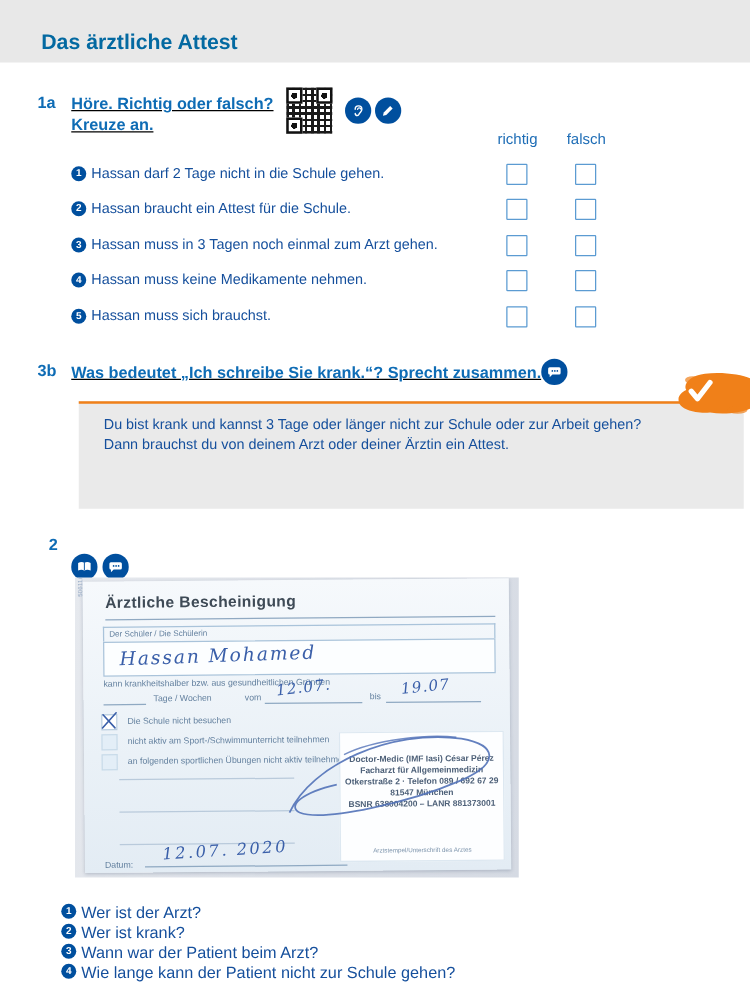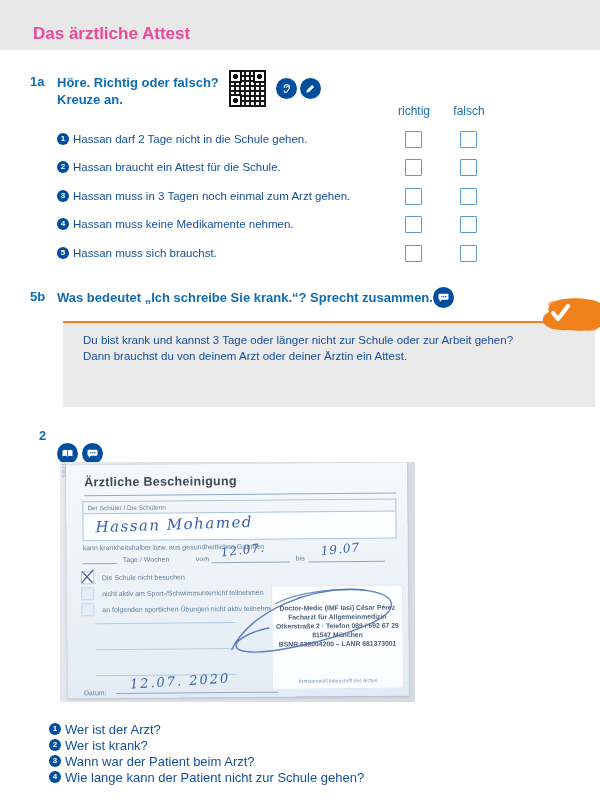--- a/index.html
+++ b/index.html
@@ -1,26 +1,26 @@
 <!DOCTYPE html>
 <html><head>
 <meta charset="utf-8">
 <style>
   html,body{margin:0;padding:0;background:#fff;}
   .page{position:relative;width:600px;height:800px;background:#ffffff;overflow:hidden;
         font-family:"Liberation Sans",sans-serif;}
 
   
   .top-band{position:absolute;left:0;top:0;width:600px;height:50px;background:#e8e8e8;}
-  .page-title{position:absolute;left:33px;top:24px;font-size:17px;font-weight:bold;color:#ec4899;}
+  .page-title{position:absolute;left:33px;top:24px;font-size:17px;font-weight:bold;color:#0369a1;}
 
   
   .sec-num{position:absolute;font-size:13px;font-weight:bold;color:#0e6cb5;}
   .instr{font-size:13px;font-weight:bold;color:#0e6cb5;line-height:17px;}
-  .hdr-row{position:absolute;display:flex;align-items:flex-start;gap:10px;}
+  .hdr-row{position:absolute;display:flex;align-items:flex-start;gap:10px;text-decoration:underline;}
 
   
   .qr{position:relative;width:37px;height:37px;background:
       repeating-linear-gradient(90deg,#1a1a1a 0 2px,rgba(255,255,255,0) 2px 5px),
       repeating-linear-gradient(0deg,#1a1a1a 0 2px,#ffffff 2px 5px);
       outline:2px solid #fff;}
   .finder{position:absolute;width:9px;height:9px;border:2px solid #111;background:
       radial-gradient(circle,#111 0 2.4px,transparent 2.5px) center/100% 100% no-repeat #fff;}
   .f1{left:0;top:0}.f2{right:0;top:0}.f3{left:0;bottom:0}
   .cicon{width:21px;height:21px;border-radius:50%;background:#004f9e;flex:0 0 auto;
@@ -144,21 +144,21 @@
     <span class="cb c1"></span>
     <span class="cb c2"></span>
   </div>
   <div class="st-row" style="top:244px;">
     <span class="numdot">5</span>
     <span class="st-text">Hassan muss sich brauchst.</span>
     <span class="cb c1"></span>
     <span class="cb c2"></span>
   </div>
 
-  <div class="sec-num" style="left:30px;top:289px;">5b</div>
+  <div class="sec-num" style="left:30px;top:289px;">3b</div>
   <div class="hdr-row" style="left:57px;top:287px;align-items:center;gap:0;">
     <span class="instr">Was bedeutet „Ich schreibe Sie krank.“? Sprecht zusammen.</span>
     <span class="cicon">
       <svg width="15" height="15" viewBox="0 0 24 24">
         <path d="M6,6 h12 a2,2 0 0 1 2,2 v5.5 a2,2 0 0 1 -2,2 h-8.5 L6,19 v-3.5 a2,2 0 0 1 -2,-2 V8 a2,2 0 0 1 2,-2 z" fill="#fff"></path>
         <circle cx="9.4" cy="10.8" r="1.1" fill="#004f9e"></circle>
           <circle cx="12.6" cy="10.8" r="1.1" fill="#004f9e"></circle>
           <circle cx="15.8" cy="10.8" r="1.1" fill="#004f9e"></circle>
       </svg>
     </span>

